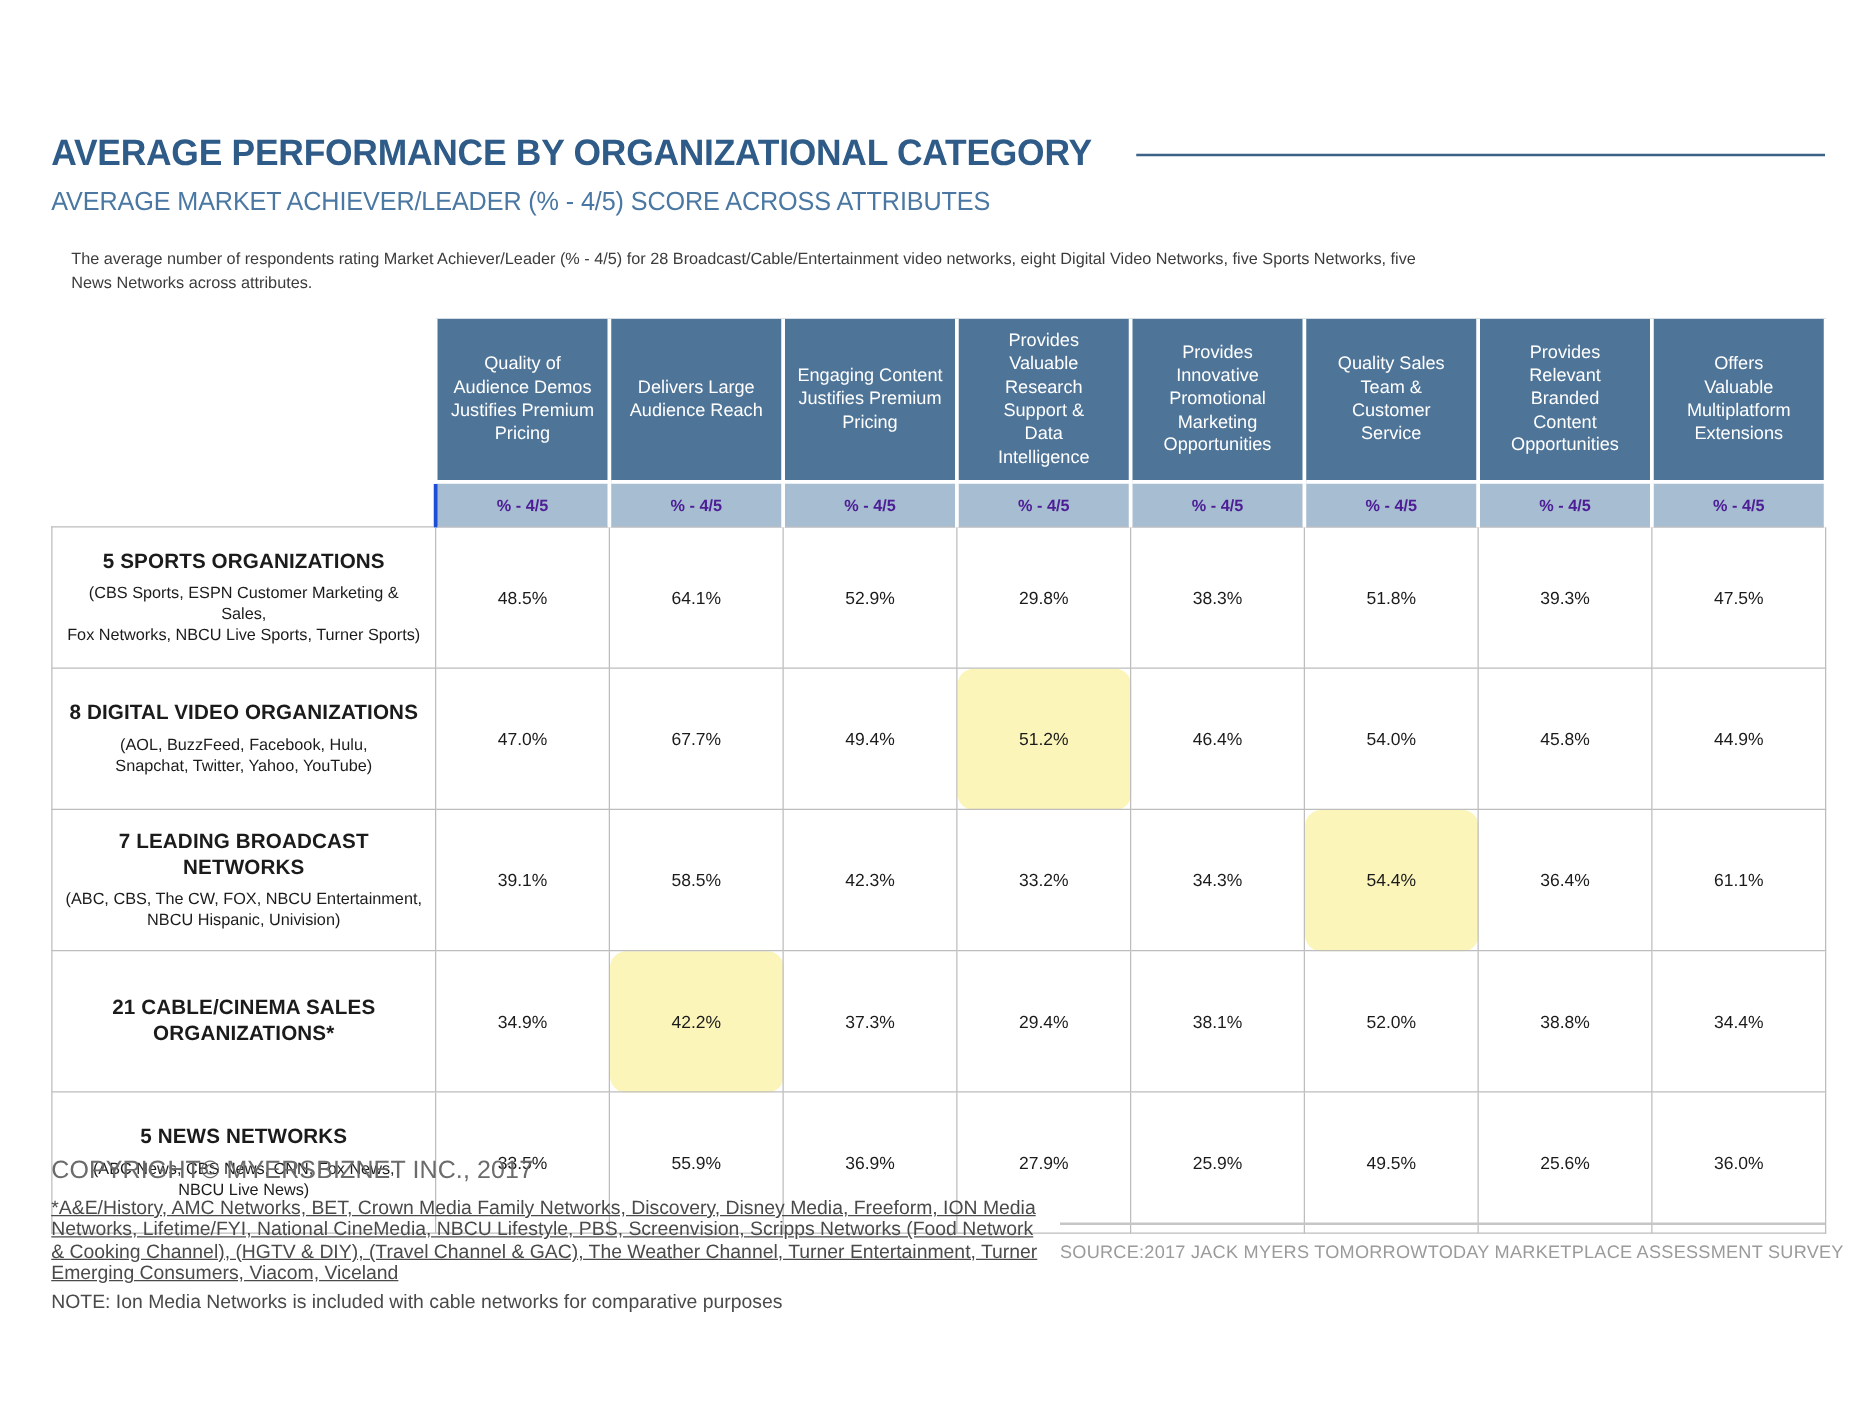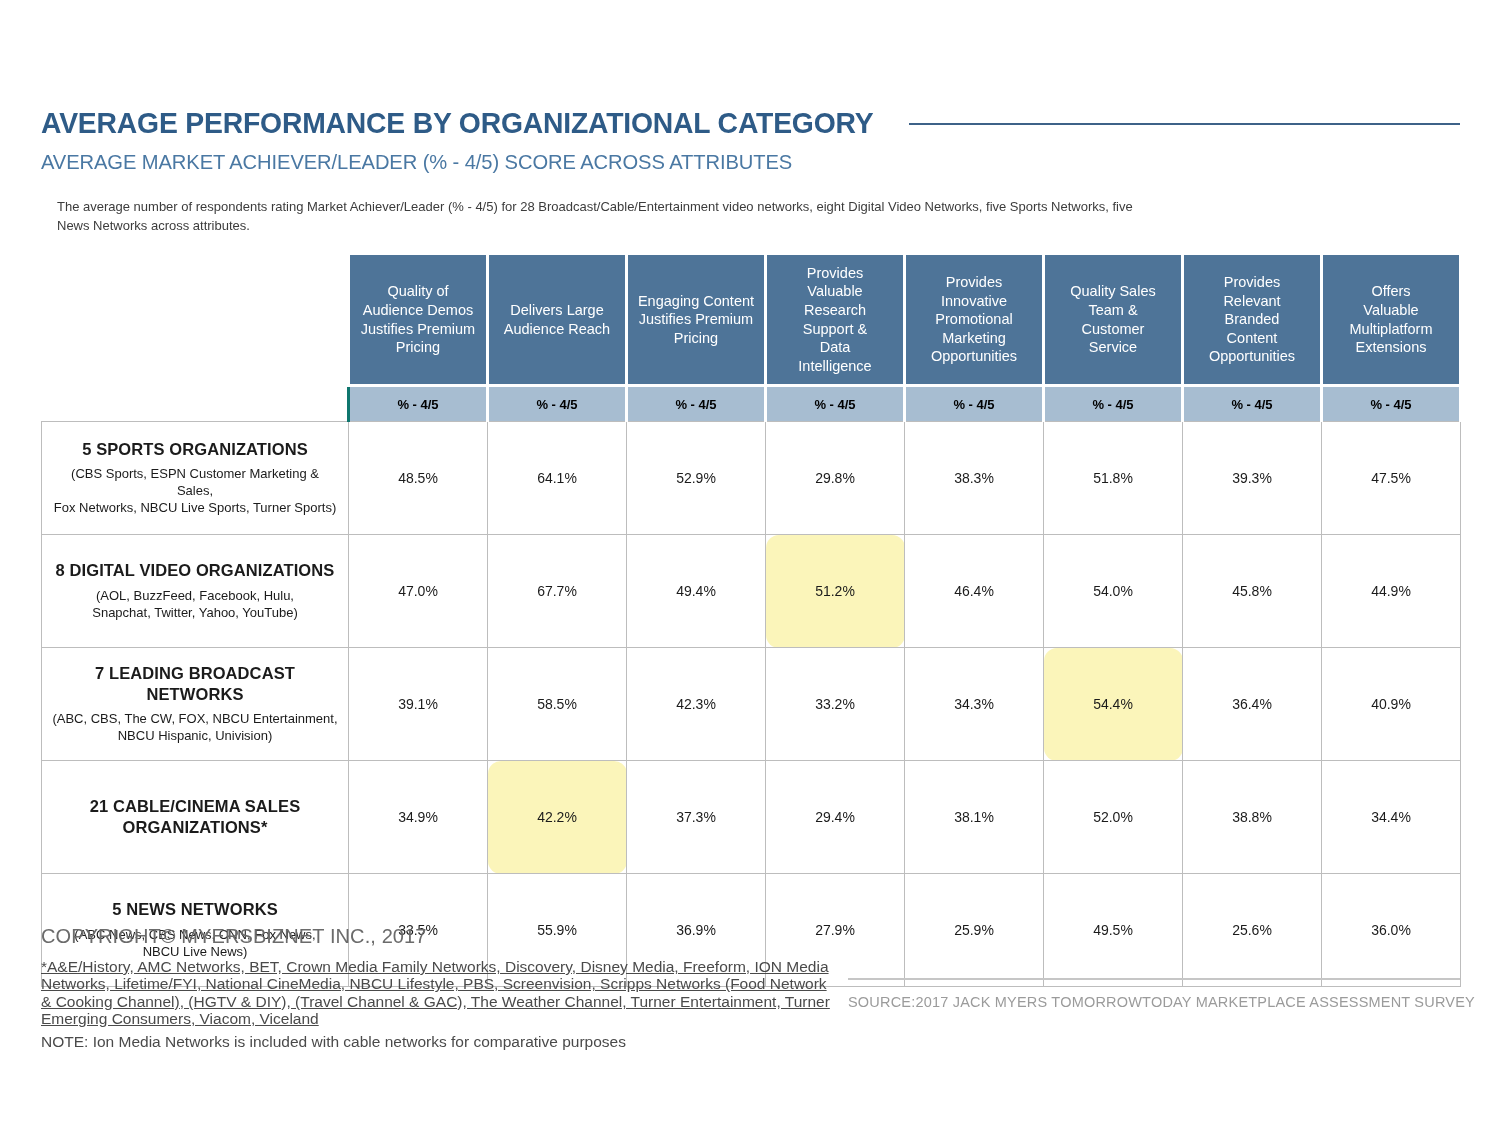--- a/index.html
+++ b/index.html
@@ -98,27 +98,27 @@
     border-right: 3px solid #ffffff;
     border-bottom: 3px solid #ffffff;
   }
   th.corner-blank {
     background: #ffffff;
     border: none;
     height: 125px;
   }
   td.unit-cell {
     background: #a7bdd1;
-    color: #000000;
+    color: #4c1d95;
     font-size: 13px;
     font-weight: bold;
     text-align: center;
     vertical-align: middle;
     height: 32px;
-    border-left: 3px solid #0f766e;
+    border-left: 3px solid #1d4ed8;
     border-right: 3px solid #ffffff;
   }
   td.unit-blank {
     background: #ffffff;
     border: none;
     height: 32px;
   }
 
   
   tr.data-row td {
@@ -335,21 +335,21 @@
                 <div>NBCU Hispanic, Univision)</div>
               </div>
             </td>
             <td class="value-cell">39.1%</td>
             <td class="value-cell">58.5%</td>
             <td class="value-cell">42.3%</td>
             <td class="value-cell">33.2%</td>
             <td class="value-cell">34.3%</td>
             <td class="value-cell hl">54.4%</td>
             <td class="value-cell">36.4%</td>
-            <td class="value-cell">40.9%</td>
+            <td class="value-cell">61.1%</td>
           </tr>
           <tr class="data-row">
             <td class="row-label">
               <div class="row-title">
                 <div>21 CABLE/CINEMA SALES</div>
                 <div>ORGANIZATIONS*</div>
               </div>
             </td>
             <td class="value-cell">34.9%</td>
             <td class="value-cell hl">42.2%</td>

